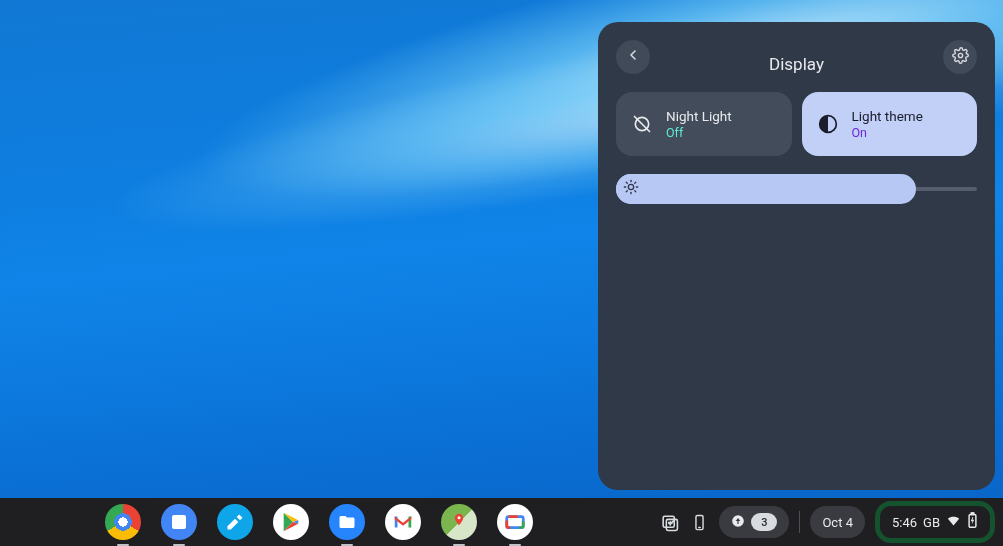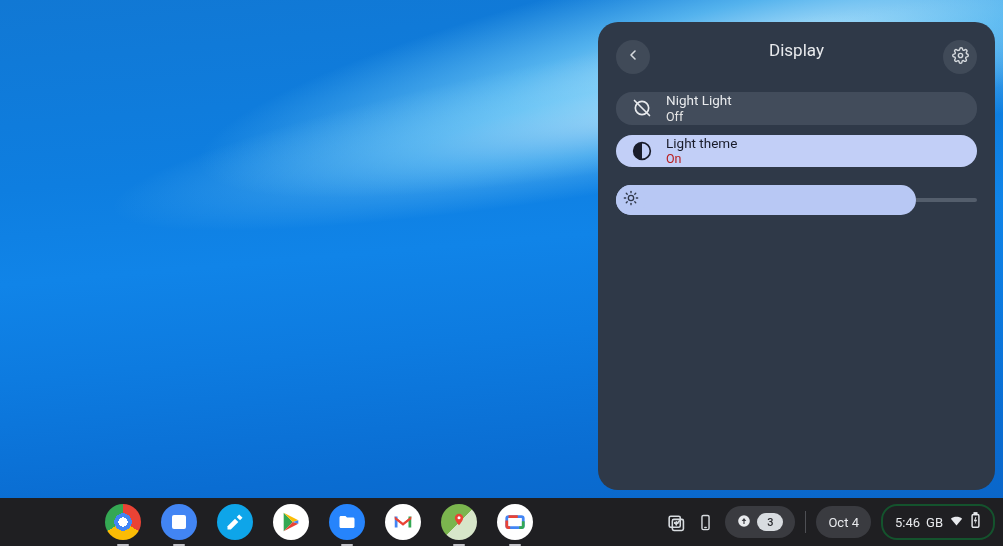--- a/index.html
+++ b/index.html
@@ -60,21 +60,21 @@
     height: 468px;
     background: #2f3948;
     border-radius: 20px;
     box-sizing: border-box;
     padding: 18px;
     z-index: 50;
     color: #e8eaed;
   }
   .panel-header {
     display: flex;
-    align-items: flex-start;
+    align-items: flex-end;
     margin-bottom: 18px;
   }
   .circ-btn {
     width: 34px;
     height: 34px;
     border-radius: 50%;
     background: #404a58;
     display: flex;
     align-items: center;
     justify-content: center;
@@ -84,21 +84,20 @@
   .panel-title {
     flex: 1;
     text-align: center;
     font-size: 17px;
     font-weight: 400;
   }
   .tiles {
     display: flex;
     gap: 10px;
     margin-bottom: 18px;
-    flex-direction: column;
   }
   .tile {
     flex: 1;
     height: 64px;
     border-radius: 16px;
     display: flex;
     align-items: center;
     gap: 14px;
     padding: 0 16px;
     box-sizing: border-box;
@@ -123,25 +122,25 @@
     display: flex;
     flex-direction: column;
     line-height: 1.25;
   }
   .tile .tile-label {
     font-size: 13.5px;
     font-weight: 400;
   }
   .tile.off .tile-sub {
     font-size: 12.5px;
-    color: #e5e5e5;
+    color: #5eead4;
   }
   .tile.on .tile-sub {
     font-size: 12.5px;
-    color: #b91c1c;
+    color: #6d28d9;
   }
 
   
   .slider-wrap {
     position: relative;
     height: 30px;
     display: flex;
     align-items: center;
   }
   .slider-track {
@@ -254,21 +253,21 @@
     align-items: center;
     gap: 6px;
     height: 32px;
     padding: 0 12px;
     border-radius: 16px;
     background: #3a3b40;
     cursor: pointer;
   }
   .pill.outlined {
     background: transparent;
-    border: 2px solid #14532d;
+    border: 5px solid #14532d;
   }
   .divider {
     width: 1px;
     height: 22px;
     background: #4e4f54;
   }
   .badge-num {
     background: #d8dce0;
     color: #2a2b2f;
     border-radius: 9px;

